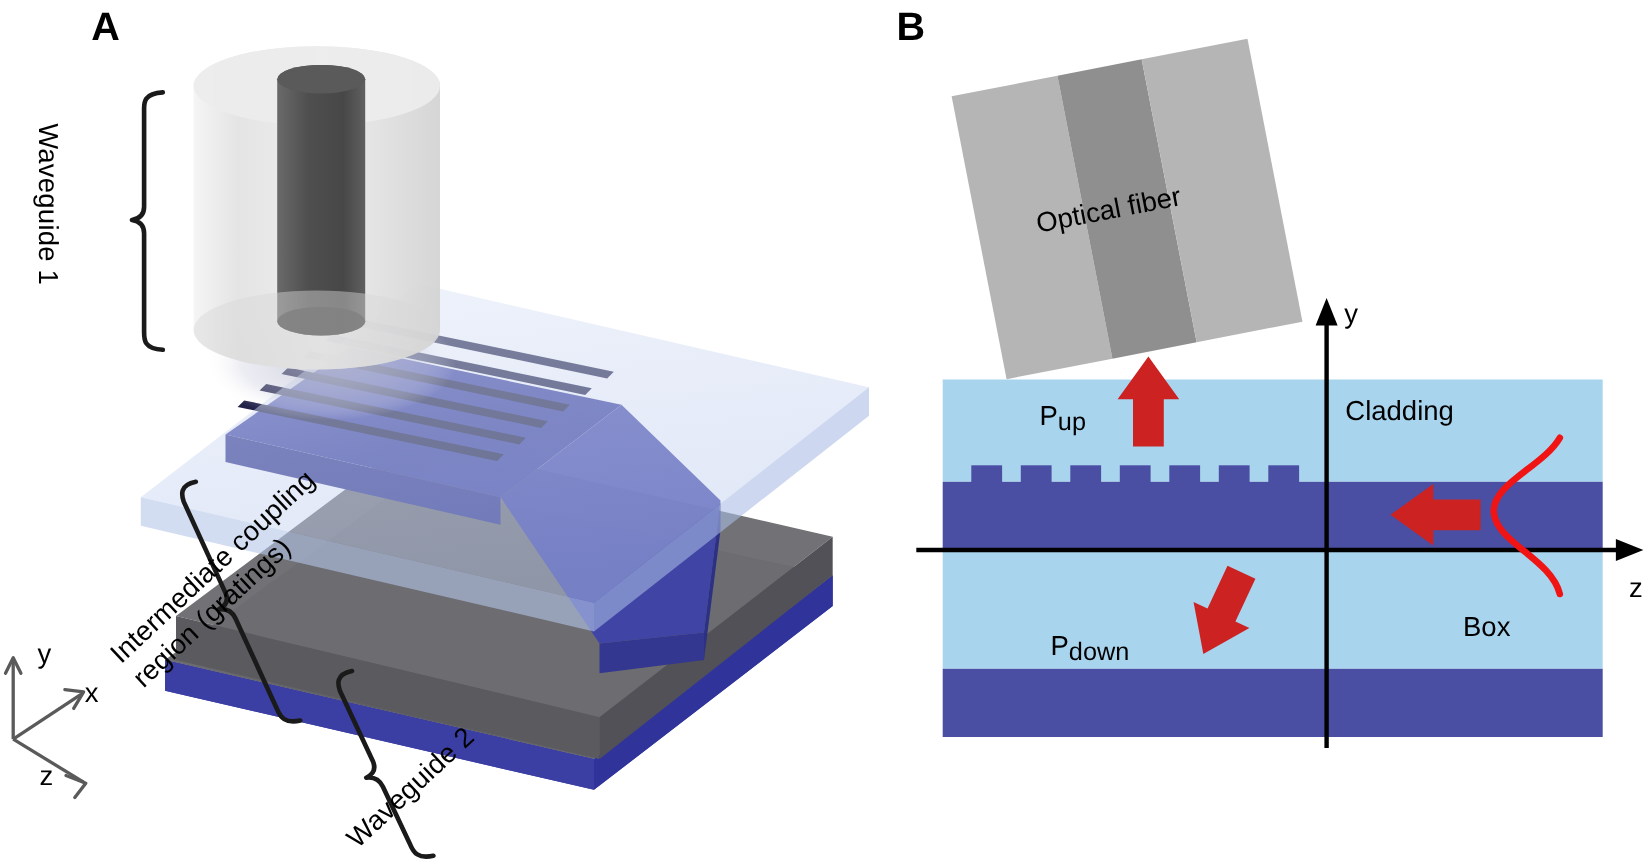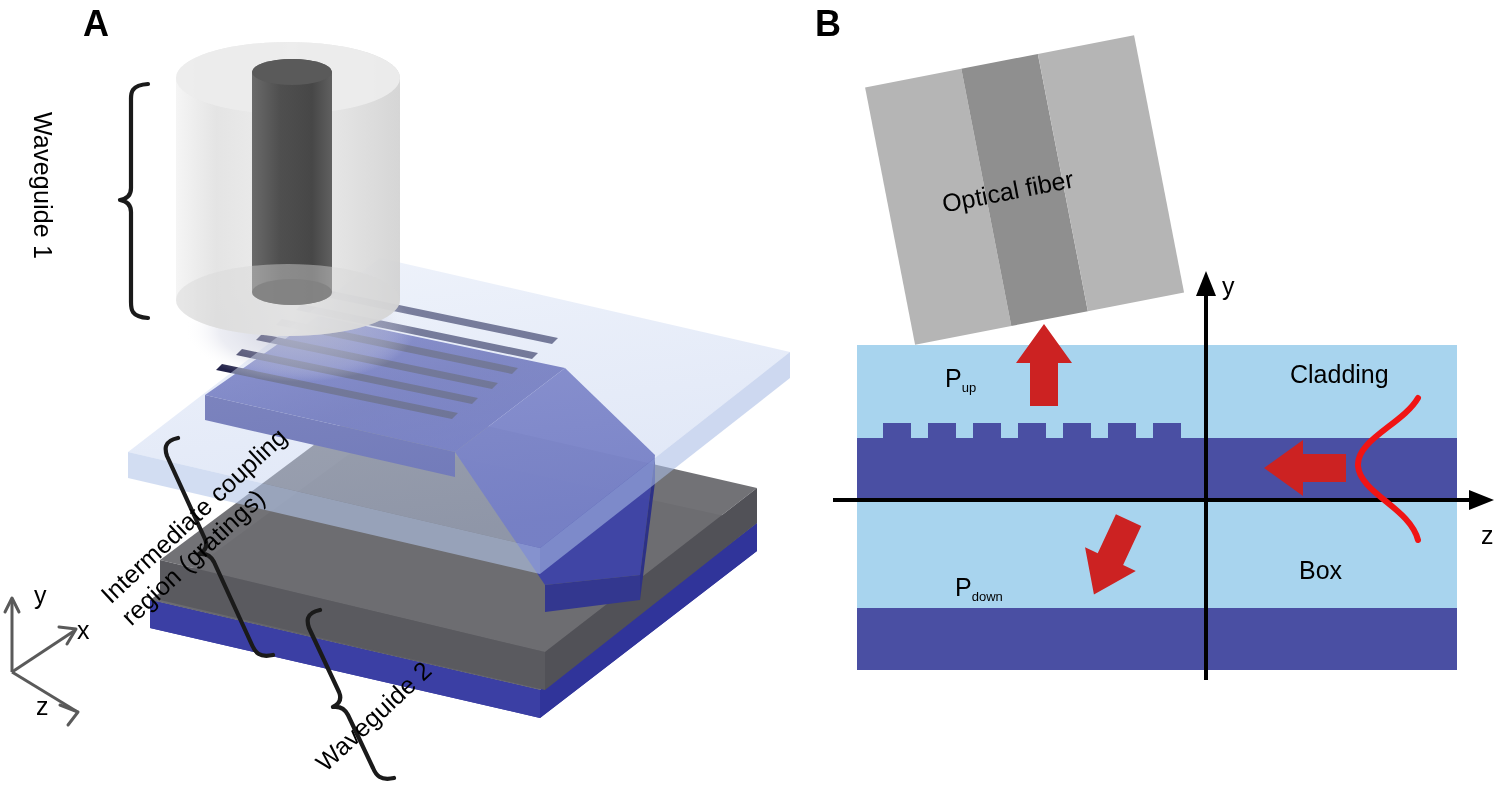--- a/index.html
+++ b/index.html
@@ -23,26 +23,26 @@
   }
   #label-wg1{left:57px;top:112px;transform:rotate(90deg);transform-origin:0 0;}
   #label-icr{left:95px;top:588px;transform:rotate(-43deg);transform-origin:0 0;}
   #label-wg2{left:310px;top:756px;transform:rotate(-43deg);transform-origin:0 0;}
 
   .axis-label{position:absolute;font-size:25px;line-height:1;}
 
   .svg-layer{position:absolute;left:0;top:0;width:1501px;height:786px;}
 
   .flat-label{position:absolute;font-size:25px;line-height:1;white-space:nowrap;}
-  .flat-label sub{font-size:13px;line-height:1;vertical-align:baseline;position:relative;top:5px;}
+  .flat-label sub{font-size:23px;line-height:1;vertical-align:baseline;position:relative;top:5px;}
   #label-optical-fiber{left:940px;top:192px;transform:rotate(-11deg);transform-origin:0 0;}
   #label-pup{left:945px;top:366px;}
   #label-pdown{left:955px;top:552px;margin-top:23px;}
-  #label-cladding{left:1290px;top:362px;}
-  #label-box{left:1299px;top:558px;text-align:right;}
+  #label-cladding{left:1223px;top:362px;}
+  #label-box{left:1330px;top:558px;text-align:right;}
   #label-y-b{left:1222px;top:274px;}
   #label-z-b{left:1481px;top:523px;}
   #label-x-a{left:77px;top:618px;}
   #label-y-a{left:34px;top:583px;}
   #label-z-a{left:36px;top:694px;}
 </style>
 </head>
 <body>
 
 <div class="figure">

